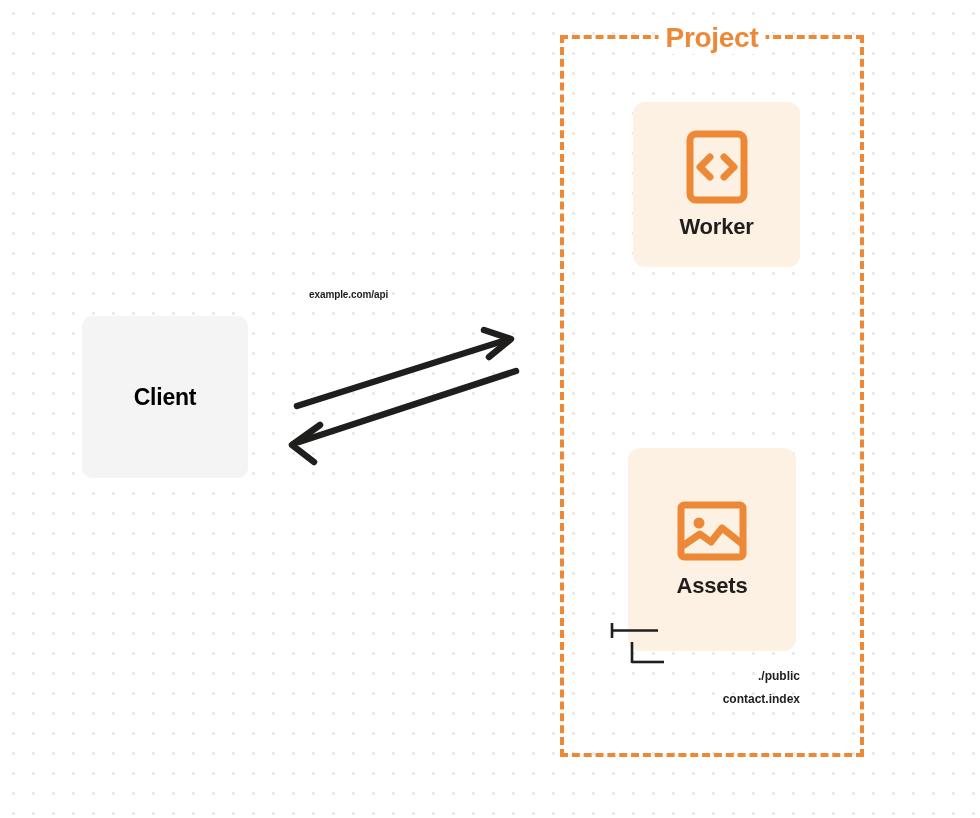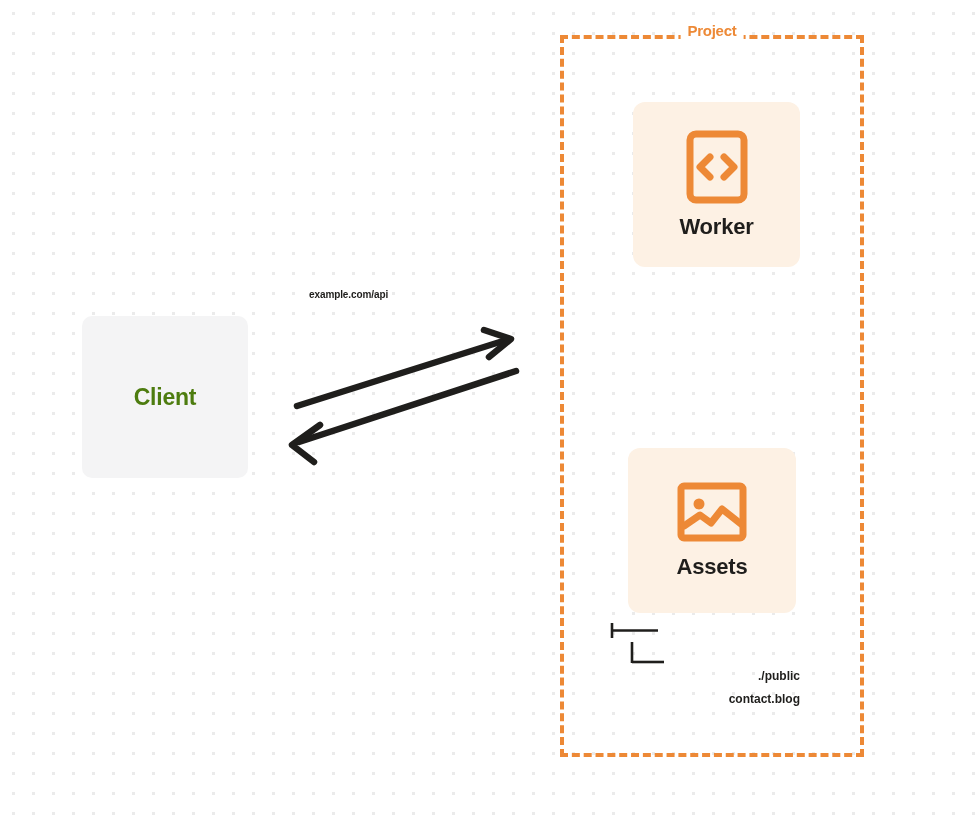--- a/index.html
+++ b/index.html
@@ -34,21 +34,21 @@
     height: 162px;
     background: #f4f4f5;
     border-radius: 10px;
     display: flex;
     align-items: center;
     justify-content: center;
   }
   #client-box .box-label {
     font-size: 23px;
     font-weight: bold;
-    color: #4d7c0f;
+    color: #000000;
     letter-spacing: -0.2px;
   }
 
   
   #arrows-layer {
     position: absolute;
     left: 0;
     top: 0;
     width: 980px;
     height: 818px;
@@ -77,21 +77,21 @@
     border: 4px dashed #ED8936;
     box-sizing: border-box;
   }
   #project-title {
     position: absolute;
     left: 50%;
     top: -17px;
     transform: translateX(-50%);
     background: #ffffff;
     padding: 0 7px;
-    font-size: 15px;
+    font-size: 28px;
     font-weight: bold;
     color: #ED8936;
     white-space: nowrap;
     letter-spacing: -0.3px;
   }
 
   
   .service-card {
     position: absolute;
     background: #fdf1e4;
@@ -104,21 +104,21 @@
   #worker-card {
     left: 633px;
     top: 102px;
     width: 167px;
     height: 165px;
   }
   #assets-card {
     left: 628px;
     top: 448px;
     width: 168px;
-    height: 165px;
+    height: 203px;
   }
   .service-card .card-icon {
     display: block;
     line-height: 0;
   }
   #worker-card .card-icon { margin-bottom: 10px; }
   #assets-card .card-icon { margin-bottom: 12px; }
   .service-card .card-label {
     font-size: 22px;
     font-weight: bold;
@@ -212,17 +212,17 @@
         <line x1="52" y1="4" x2="52" y2="19" stroke="#1f1e1c" stroke-width="2.6"></line>
         <line x1="52" y1="11.5" x2="98" y2="11.5" stroke="#1f1e1c" stroke-width="2.6"></line>
       </svg>
       <span>./public</span>
     </div>
     <div class="tree-row">
       <svg class="tree-glyph" viewBox="0 0 304 23" width="304" height="23">
         <line x1="72" y1="0" x2="72" y2="21" stroke="#1f1e1c" stroke-width="2.6"></line>
         <line x1="72" y1="20" x2="104" y2="20" stroke="#1f1e1c" stroke-width="2.6"></line>
       </svg>
-      <span>contact.blog</span>
+      <span>contact.index</span>
     </div>
   </div>
 
 </div>
 
 </body></html>

